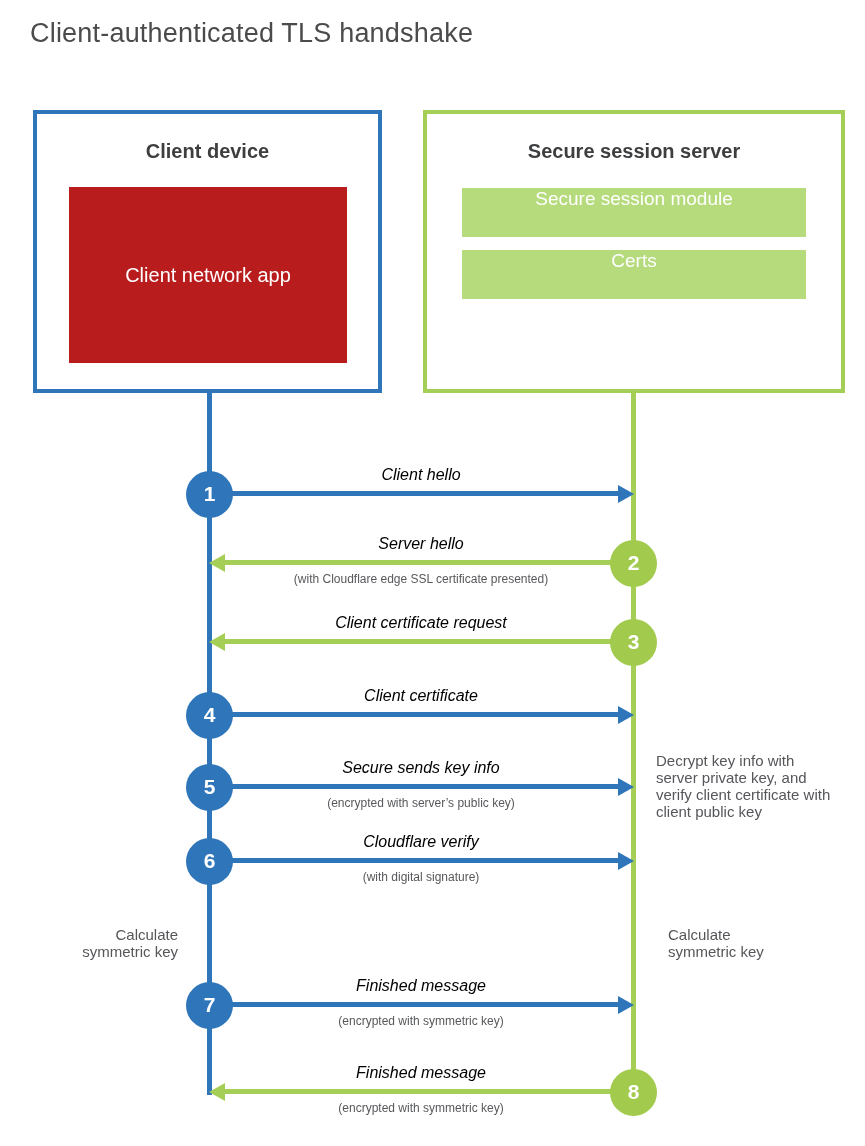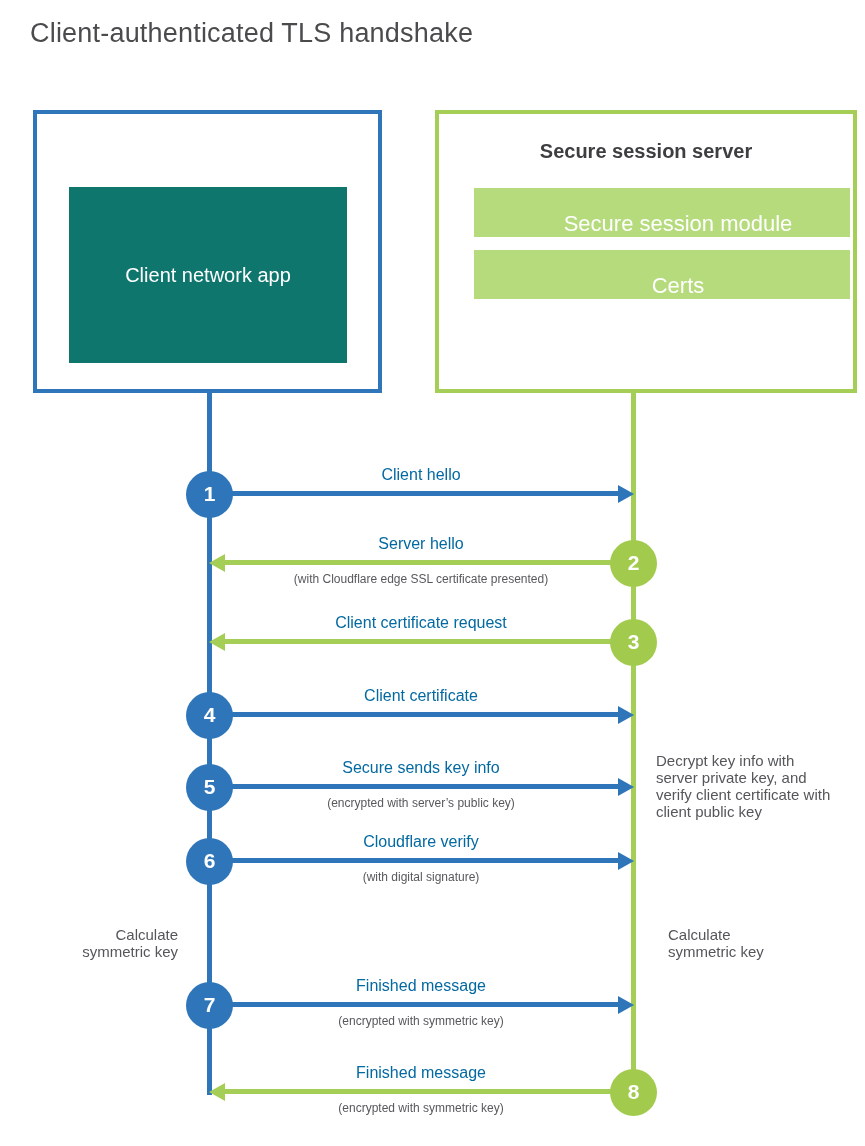--- a/index.html
+++ b/index.html
@@ -7,47 +7,47 @@
   #canvas { position:relative; width:865px; height:1146px; background:#fff; overflow:hidden; }
 
   .page-title {
     position:absolute; left:30px; top:18px;
     font-size:27px; font-weight:400; color:#4b4b4d; letter-spacing:.2px;
   }
 
   
   .outer-box { position:absolute; top:110px; height:283px; background:#fff; box-sizing:border-box; }
   .outer-box.client { left:33px;  width:349px; border:4px solid #2e76b9; }
-  .outer-box.server { left:423px; width:422px; border:4px solid #a5ce56;margin-left:12px; }
+  .outer-box.server { left:423px; width:422px; border:4px solid #a5ce56; }
   .box-title { text-align:center; margin-top:26px; font-size:20px; font-weight:bold; color:#3d3e40; }
 
   .app-box {
     position:absolute; left:32px; top:73px; width:278px; height:176px;
-    background:#0f766e; color:#fff; font-size:20px;
+    background:#b91c1c; color:#fff; font-size:20px;
     display:flex; align-items:center; justify-content:center; text-align:center; line-height:1.3;
   }
   .module-bar {
     position:absolute; left:35px; width:344px; height:49px;
-    background:#b5db7c; color:#fff; font-size:22px;
-    display:flex; align-items:flex-end; justify-content:center;padding-left:32px;
+    background:#b5db7c; color:#fff; font-size:19px;
+    display:flex; align-items:flex-start; justify-content:center;
   }
   .module-bar.m0 { top:74px; }
   .module-bar.m1 { top:136px; }
   .module-bar.m2 { top:198px; }
 
   
   .lifeline { position:absolute; width:5px; top:393px; }
   .lifeline.client { left:207px; height:702px; background:#2e76b9; }
   .lifeline.server { left:631px; height:699px; background:#a5ce56; }
 
   
   .step { position:absolute; left:0; top:0; width:865px; height:0; }
   .step .lbl {
     position:absolute; left:209px; width:424px; top:calc(var(--cy) - 28px);
-    text-align:center; font-size:16px; color:#0369a1;
+    text-align:center; font-size:16px; color:#000000;font-style:italic;
   }
   .step .sub {
     position:absolute; left:209px; width:424px; top:calc(var(--cy) + 9px);
     text-align:center; font-size:12px; color:#57585b;
   }
   .step .line { position:absolute; height:5px; top:calc(var(--cy) - 3px); }
   .step .line.blue  { left:209px; width:411px; background:#2e76b9; }
   .step .line.green { left:224px; width:409px; background:#a5ce56; }
   .step .head {
     position:absolute; width:0; height:0; top:calc(var(--cy) - 9px);
@@ -71,20 +71,21 @@
   .note.calc-right { left:668px; top:926px; width:140px; text-align:left; white-space:pre-line; }
 </style>
 </head>
 <body>
 
 <div id="canvas">
 
   <div class="page-title">Client-authenticated TLS handshake</div>
 
   <div class="outer-box client">
+    <div class="box-title">Client device</div>
     <div class="app-box">
       <span>Client network app</span>
     </div>
   </div>
 
   <div class="outer-box server">
     <div class="box-title">Secure session server</div>
     <div class="module-bar m0">
       <span>Secure session module</span>
     </div>

